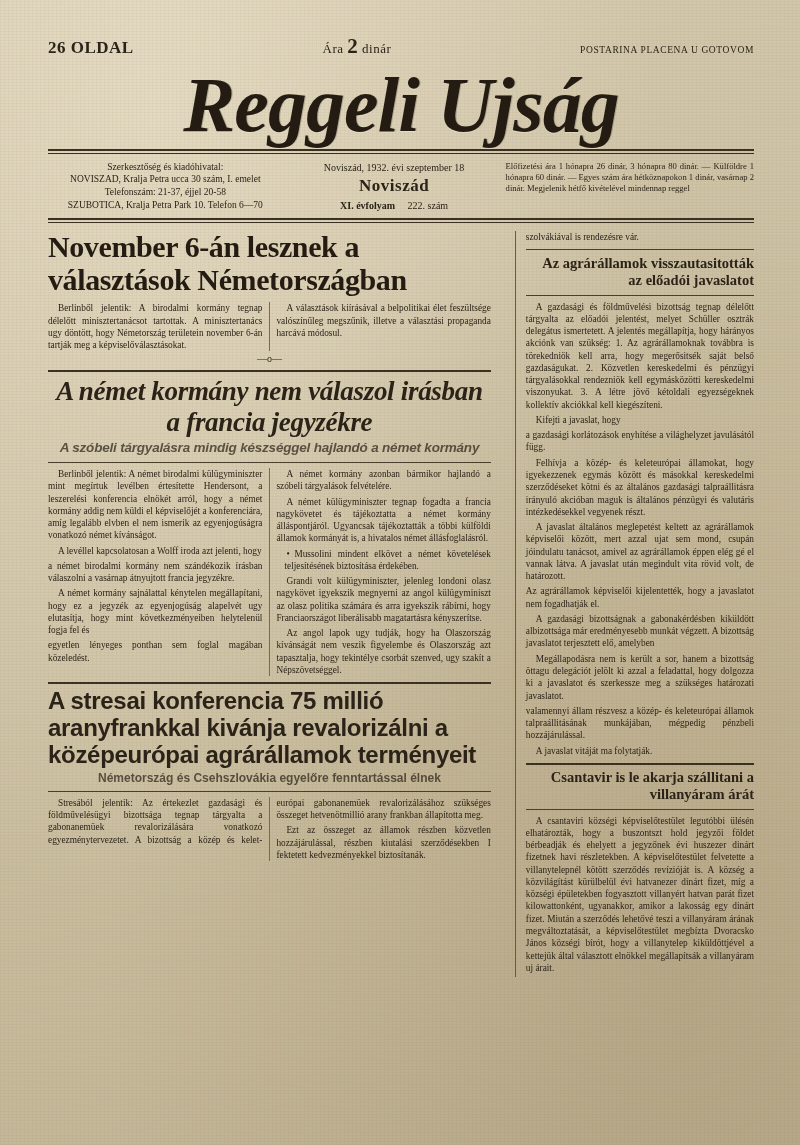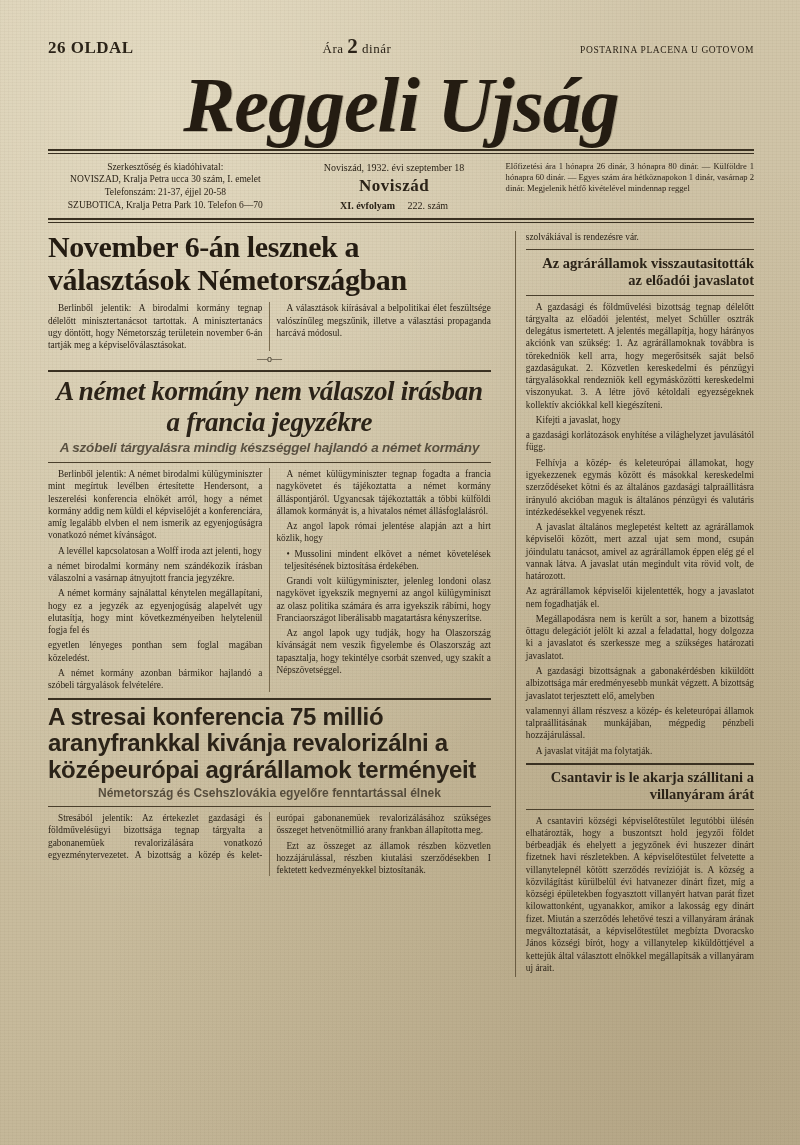--- a/index.html
+++ b/index.html
@@ -196,21 +196,20 @@
           <div class="subhead faded">A szóbeli tárgyalásra mindig készséggel hajlandó a német kormány</div>
           <div class="hr-thin"></div>
           <div class="twocol">
             <p class="t">Berlinből jelentik: A német birodalmi külügyminiszter mint megírtuk levélben értesítette Hendersont, a leszerelési konferencia elnökét arról, hogy a német kormány addig nem küldi el képviselőjét a konferenciára, amíg legalább elvben el nem ismerik az egyenjogúságra vonatkozó német kívánságot.</p>
             <p class="t">A levéllel kapcsolatosan a Wolff iroda azt jelenti, hogy</p>
             <p class="t noind">a német birodalmi kormány nem szándékozik írásban válaszolni a vasárnap átnyujtott francia jegyzékre.</p>
             <p class="t">A német kormány sajnálattal kénytelen megállapítani, hogy ez a jegyzék az egyenjogúság alapelvét ugy elutasítja, hogy mint következményeiben helytelenül fogja fel és</p>
             <p class="t noind">egyetlen lényeges ponthan sem foglal magában közeledést.</p>
             <p class="t">A német kormány azonban bármikor hajlandó a szóbeli tárgyalások felvételére.</p>
             <p class="t">A német külügyminiszter tegnap fogadta a francia nagykövetet és tájékoztatta a német kormány álláspontjáról. Ugyancsak tájékoztatták a többi külföldi államok kormányát is, a hivatalos német állásfoglalásról.</p>
-            <p class="t">Az angol lapok római jelentése alapján azt a hirt közlik, hogy</p>
             <p class="t bullet">Mussolini mindent elkövet a német követelések teljesítésének biztosítása érdekében.</p>
             <p class="t">Grandi volt külügyminiszter, jelenleg londoni olasz nagykövet igyekszik megnyerni az angol külügyminiszt az olasz politika számára és arra igyekszik rábírni, hogy Franciaországot liberálisabb magatartásra kényszerítse.</p>
             <p class="t">Az angol lapok ugy tudják, hogy ha Olaszország kívánságát nem veszik figyelembe és Olaszország azt tapasztalja, hogy tekintélye csorbát szenved, ugy szakít a Népszövetséggel.</p>
           </div>
         </div>
 
         <div class="hr-thick"></div>
 
         <div>
           <h3 class="head3">A stresai konferencia 75 millió aranyfrankkal kivánja revalorizálni a középeurópai agrárállamok terményeit</h3>
@@ -232,22 +231,22 @@
 
         <div>
           <div class="rhead">Az agrárállamok visszautasitották az előadói javaslatot</div>
           <div class="hr-thin"></div>
           <p class="t">A gazdasági és földművelési bizottság tegnap délelőtt tárgyalta az előadói jelentést, melyet Schüller osztrák delegátus ismertetett. A jelentés megállapítja, hogy hárányos akciónk van szükség: 1. Az agrárállamoknak továbbra is törekedniök kell arra, hogy megerősitsék saját belső gazdaságukat. 2. Közvetlen kereskedelmi és pénzügyi tárgyalásokkal rendezniök kell egymásközötti kereskedelmi viszonyukat. 3. A létre jövő kétoldali egyezségeknek kollektív akciókkal kell kiegészíteni.</p>
           <p class="t">Kifejti a javaslat, hogy</p>
           <p class="t noind">a gazdasági korlátozások enyhítése a világhelyzet javulásától függ.</p>
           <p class="t">Felhívja a közép- és keleteurópai államokat, hogy igyekezzenek egymás között és másokkal kereskedelmi szerződéseket kötni és az általános gazdasági talpraállitásra irányuló akcióban maguk is általános pénzügyi és valutáris intézkedésekkel vegyenek részt.</p>
           <p class="t">A javaslat általános meglepetést keltett az agrárállamok képviselői között, mert azzal ujat sem mond, csupán jóindulatu tanácsot, amivel az agrárállamok éppen elég gé el vannak látva. A javaslat után megindult vita rövid volt, de határozott.</p>
           <p class="t noind">Az agrárállamok képviselői kijelentették, hogy a javaslatot nem fogadhatják el.</p>
+          <p class="t">A gazdasági bizottságnak a gabonakérdésben kiküldött albizottsága már eredményesebb munkát végzett. A bizottság javaslatot terjesztett elő, amelyben</p>
           <p class="t">Megállapodásra nem is került a sor, hanem a bizottság öttagu delegációt jelölt ki azzal a feladattal, hogy dolgozza ki a javaslatot és szerkessze meg a szükséges határozati javaslatot.</p>
-          <p class="t">A gazdasági bizottságnak a gabonakérdésben kiküldött albizottsága már eredményesebb munkát végzett. A bizottság javaslatot terjesztett elő, amelyben</p>
           <p class="t noind">valamennyi állam részvesz a közép- és keleteurópai államok talpraállitásának munkájában, mégpedig pénzbeli hozzájárulással.</p>
           <p class="t">A javaslat vitáját ma folytatják.</p>
         </div>
 
         <div class="hr-thick"></div>
 
         <div>
           <div class="rhead">Csantavir is le akarja szállitani a villanyáram árát</div>
           <div class="hr-thin"></div>
           <p class="t">A csantaviri községi képviselőtestület legutóbbi ülésén elhatározták, hogy a buszontszt hold jegyzői földet bérbeadják és ehelyett a jegyzőnek évi huszezer dinárt fizetnek havi részletekben. A képviselőtestület felvetette a villanytelepnél kötött szerződés revízióját is. A község a közvilágítást kürülbelül évi hatvanezer dinárt fizet, míg a községi épületekben fogyasztott villanyért hatvan parát fizet kilowattonként, ugyanakkor, amikor a lakosság egy dinárt fizet. Miután a szerződés lehetővé teszi a villanyáram árának megváltoztatását, a képviselőtestület megbízta Dvoracsko János községi bírót, hogy a villanytelep kiküldöttjével a kettejük által választott elnökkel megállapítsák a villanyáram uj árait.</p>

